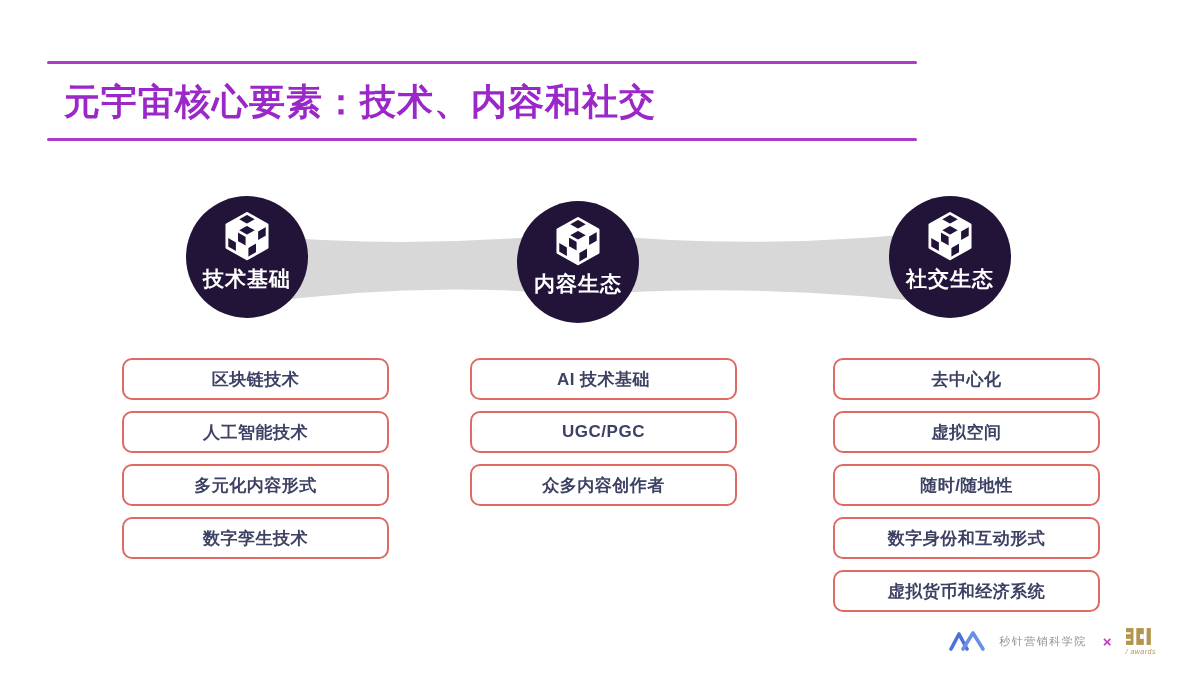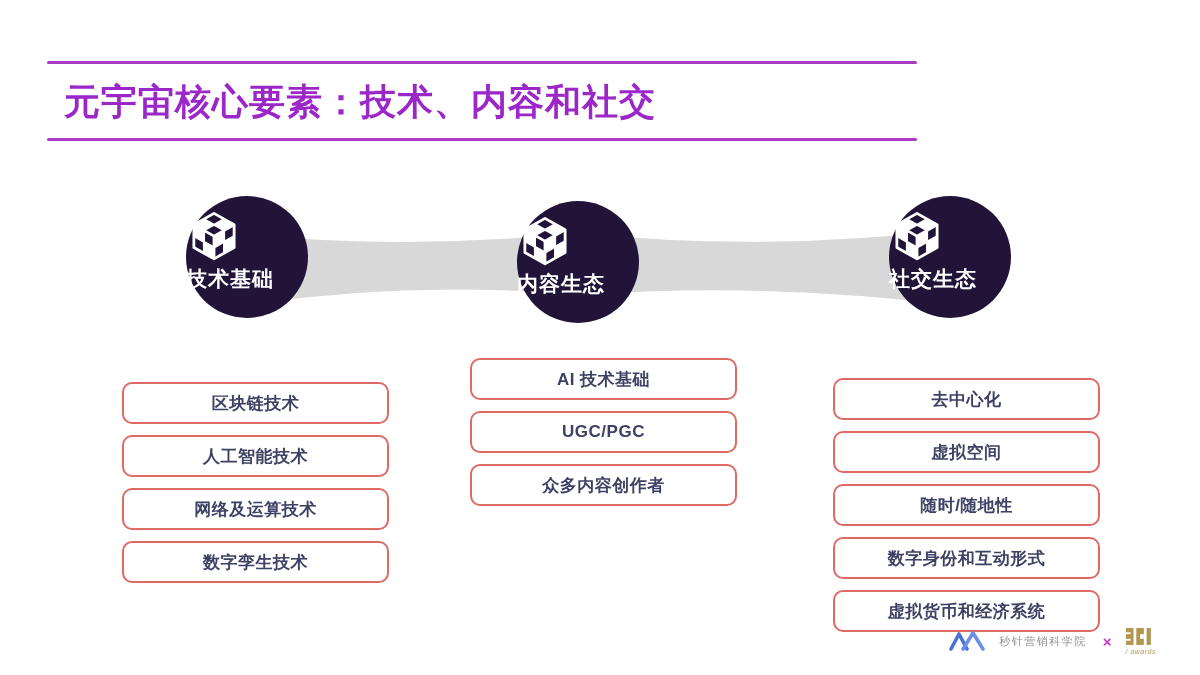--- a/index.html
+++ b/index.html
@@ -24,37 +24,37 @@
     letter-spacing: 1px; white-space: nowrap;
   }
 
   
   .ribbon-svg { position: absolute; left: 0; top: 0; z-index: 1; }
 
   
   .node-circle {
     position: absolute; width: 122px; height: 122px; border-radius: 50%;
     background: #211438; z-index: 2;
-    display: flex; flex-direction: column; 
+    display: flex; flex-direction: column; align-items: center;
     padding-top: 13px; box-sizing: border-box;
   }
   .node-circle.n1 { left: 186px; top: 196px; }
   .node-circle.n2 { left: 517px; top: 201px; }
   .node-circle.n3 { left: 889px; top: 196px; }
   .node-icon { width: 56px; height: 56px; }
   .node-label {
     margin-top: 0px; color: #ffffff; font-size: 21px; font-weight: 700;
     letter-spacing: 1px; white-space: nowrap;
   }
 
   
   .col { position: absolute; top: 358px; width: 267px; z-index: 2; }
-  .col.c1 { left: 122px; margin-top: 24px; }
+  .col.c1 { left: 122px; }
   .col.c2 { left: 470px; }
-  .col.c3 { left: 833px; margin-top: 20px; }
+  .col.c3 { left: 833px; }
   .item-box {
     height: 42px; margin-bottom: 11px; box-sizing: border-box;
     border: 2px solid #df6963; border-radius: 10px;
     display: flex; align-items: center; justify-content: center;
     background: #ffffff;
     font-size: 17px; font-weight: 600; color: #3d4163;
     letter-spacing: 0.5px; white-space: nowrap;
   }
 
   
@@ -131,21 +131,21 @@
   <div class="node-circle n3">
     <svg class="node-icon" viewBox="0 0 64 64">
         <use href="#cube-sym"></use>
       </svg>
     <div class="node-label">社交生态</div>
   </div>
 
   <div class="col c1">
     <div class="item-box">区块链技术</div>
     <div class="item-box">人工智能技术</div>
-    <div class="item-box">网络及运算技术</div>
+    <div class="item-box">多元化内容形式</div>
     <div class="item-box">数字孪生技术</div>
   </div>
   <div class="col c2">
     <div class="item-box">AI 技术基础</div>
     <div class="item-box">UGC/PGC</div>
     <div class="item-box">众多内容创作者</div>
   </div>
   <div class="col c3">
     <div class="item-box">去中心化</div>
     <div class="item-box">虚拟空间</div>

